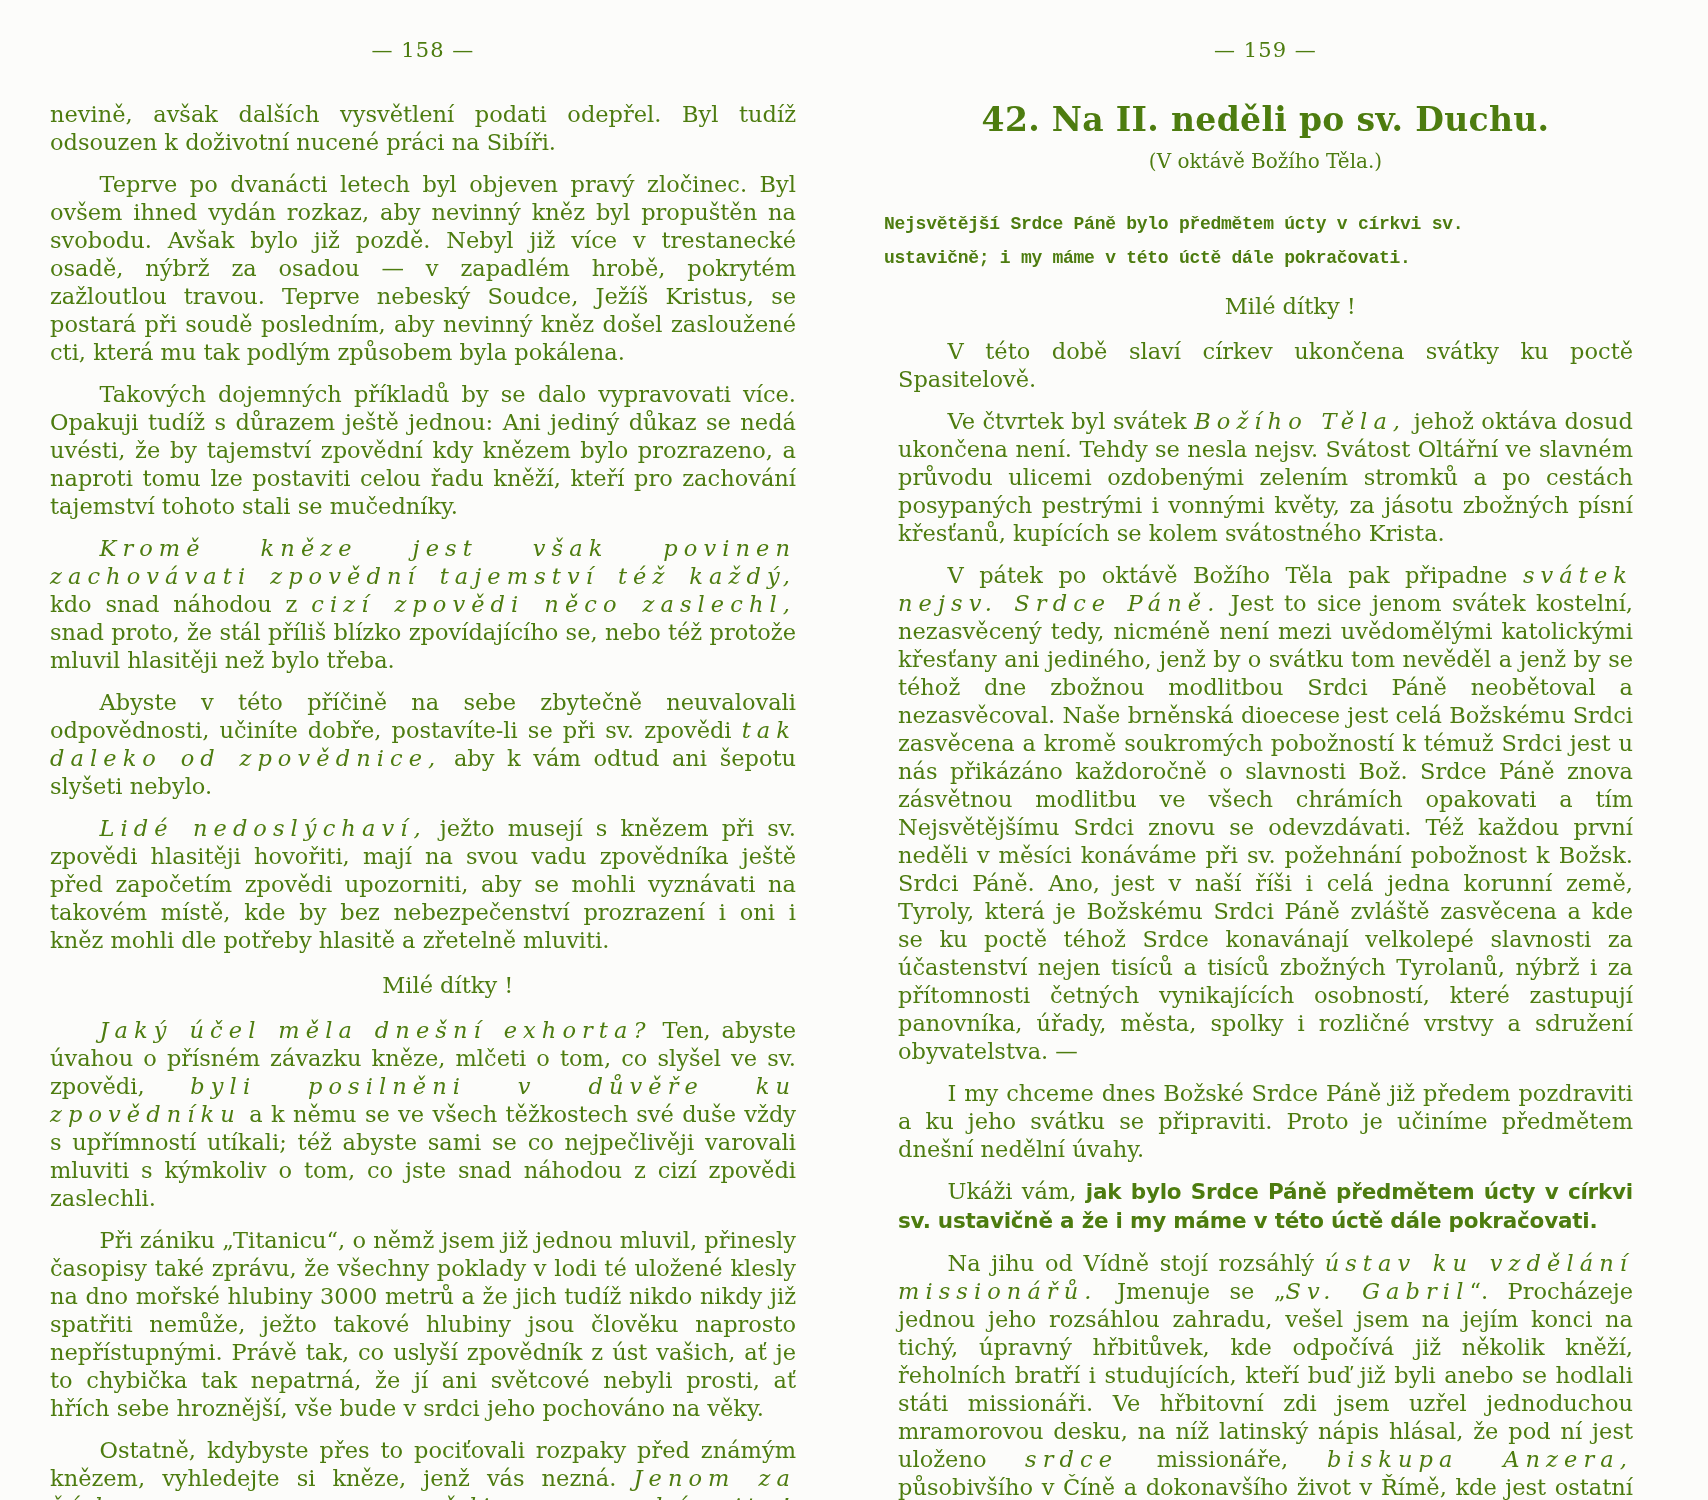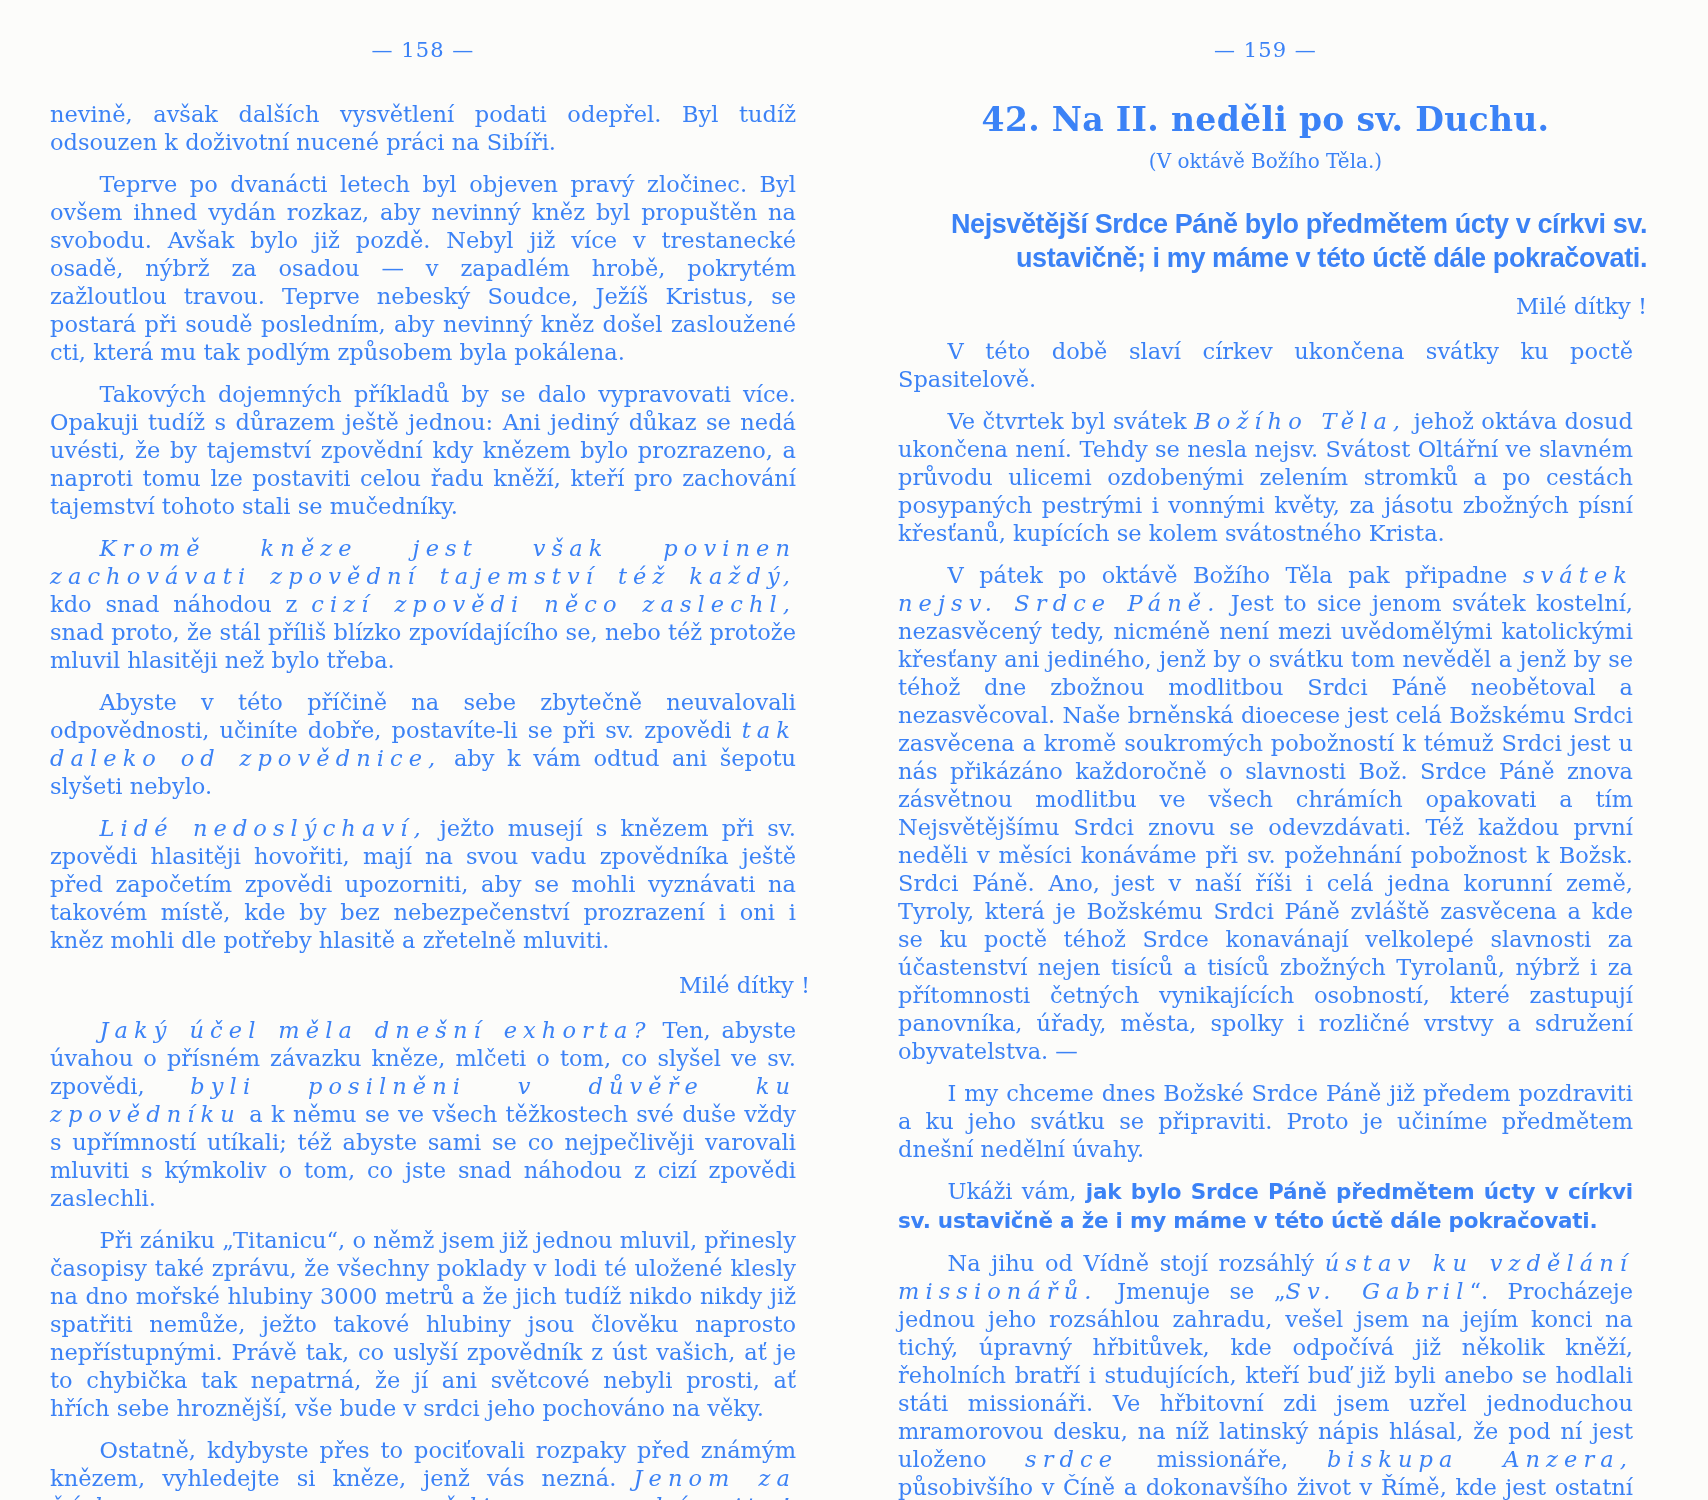--- a/index.html
+++ b/index.html
@@ -7,21 +7,21 @@
     padding: 0;
     background: #e9e9e6;
   }
   .spread {
     position: relative;
     width: 1708px;
     height: 1500px;
     background: #fcfcfa;
     overflow: hidden;
     font-family: "DejaVu Serif", serif;
-    color: #3b82f6;
+    color: #4d7c0f;
   }
   .page {
     position: absolute;
     top: 38px;
   }
   .page-left  { left: 36px;  width: 774px; }
   .page-right { left: 884px; width: 763px; }
 
   .page-number {
     text-align: center;
@@ -34,21 +34,21 @@
     font-size: 22.5px;
     line-height: 28px;
     text-align: justify;
   }
   .page-body p {
     margin: 14px;
   }
   .page-body p.indent { text-indent: 2.2em; }
   .page-body p.salutation {
     text-indent: 2.2em;
-    text-align: right;
+    text-align: center;
     margin: 17px 0 17px 0;
   }
 
   .seg-normal {}
   .seg-spaced { letter-spacing: 0.27em; font-style: italic; }
   .seg-bold {
     font-family: "DejaVu Sans", sans-serif;
     font-weight: 700;
     font-size: 21.5px;
     letter-spacing: -0.01em;
@@ -60,25 +60,25 @@
     font-size: 33px;
     font-weight: 700;
     letter-spacing: 0.01em;
   }
   .chapter-subtitle {
     text-align: center;
     font-size: 20px;
     margin: 0 0 34px 0;
   }
   .thesis {
-    font-family: Liberation Sans, sans-serif;
+    font-family: Liberation Mono, monospace;
     font-weight: 700;
-    font-size: 27px;
+    font-size: 18px;
     line-height: 34px;
-    text-align: right;
+    text-align: left;
     letter-spacing: -0.015em;
     margin: 0 0 14px 0;
   }
   .thesis .thesis-line { white-space: nowrap; }
 
   .ornament {
     margin-top: 22px;
     text-align: center;
   }
   .ornament svg { display: inline-block; }

